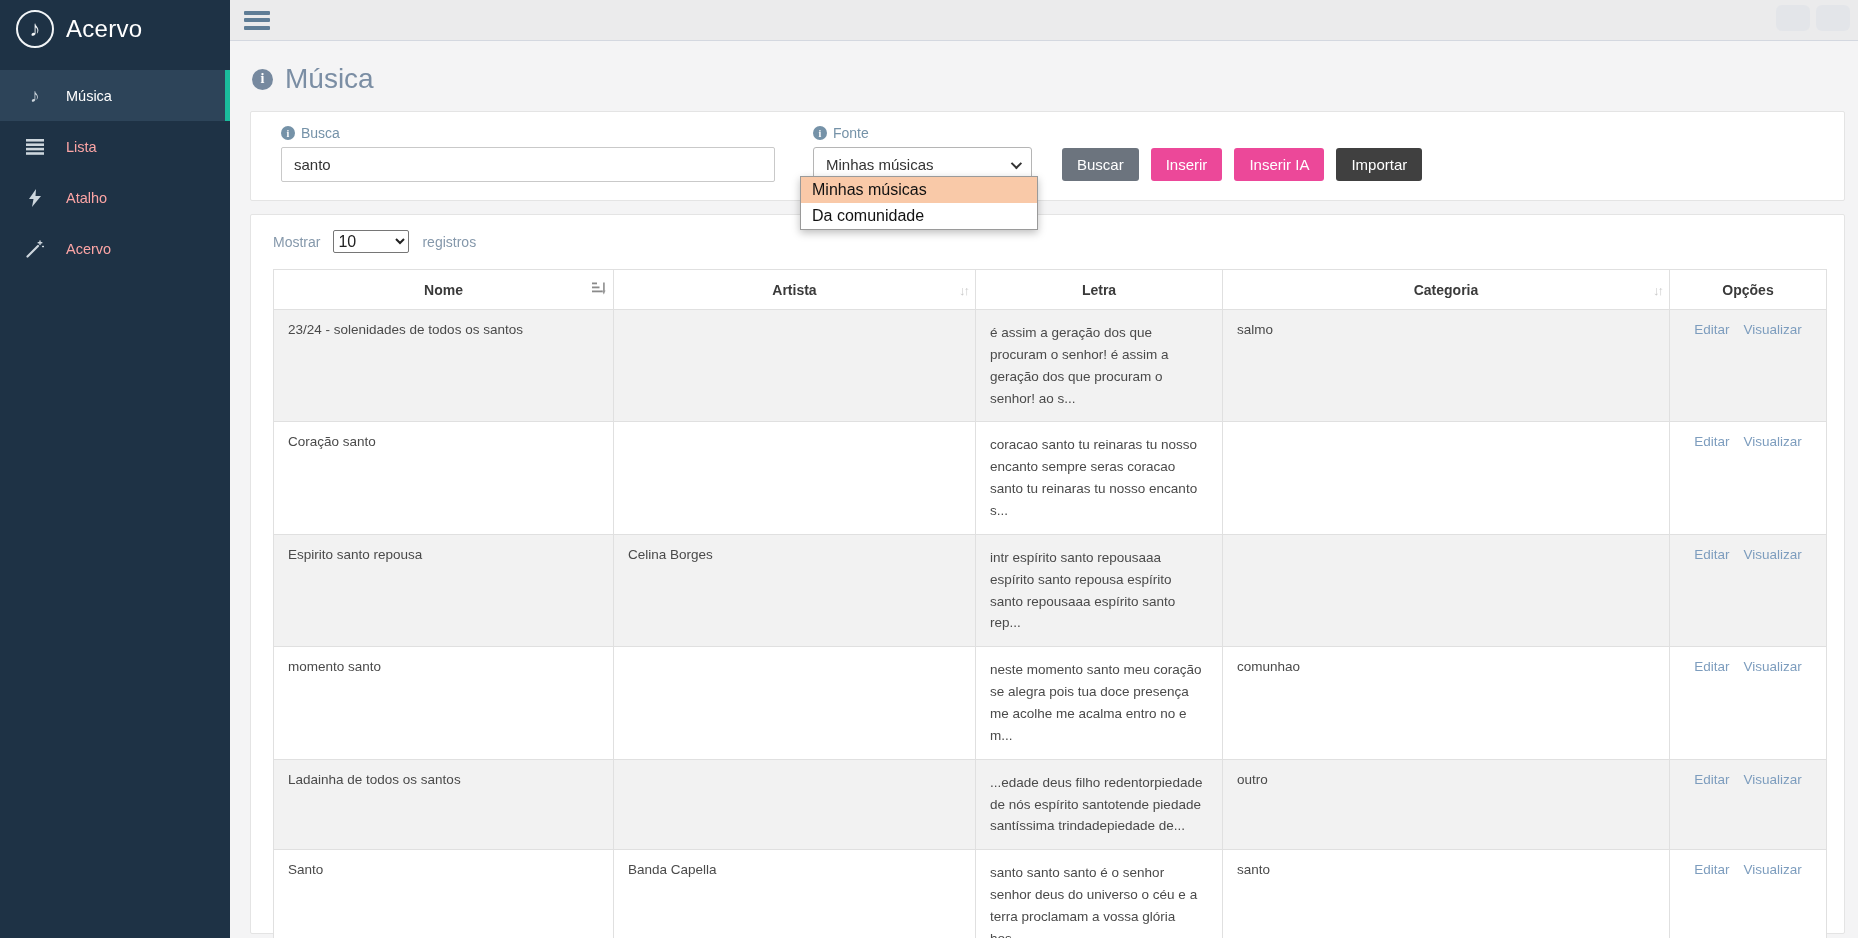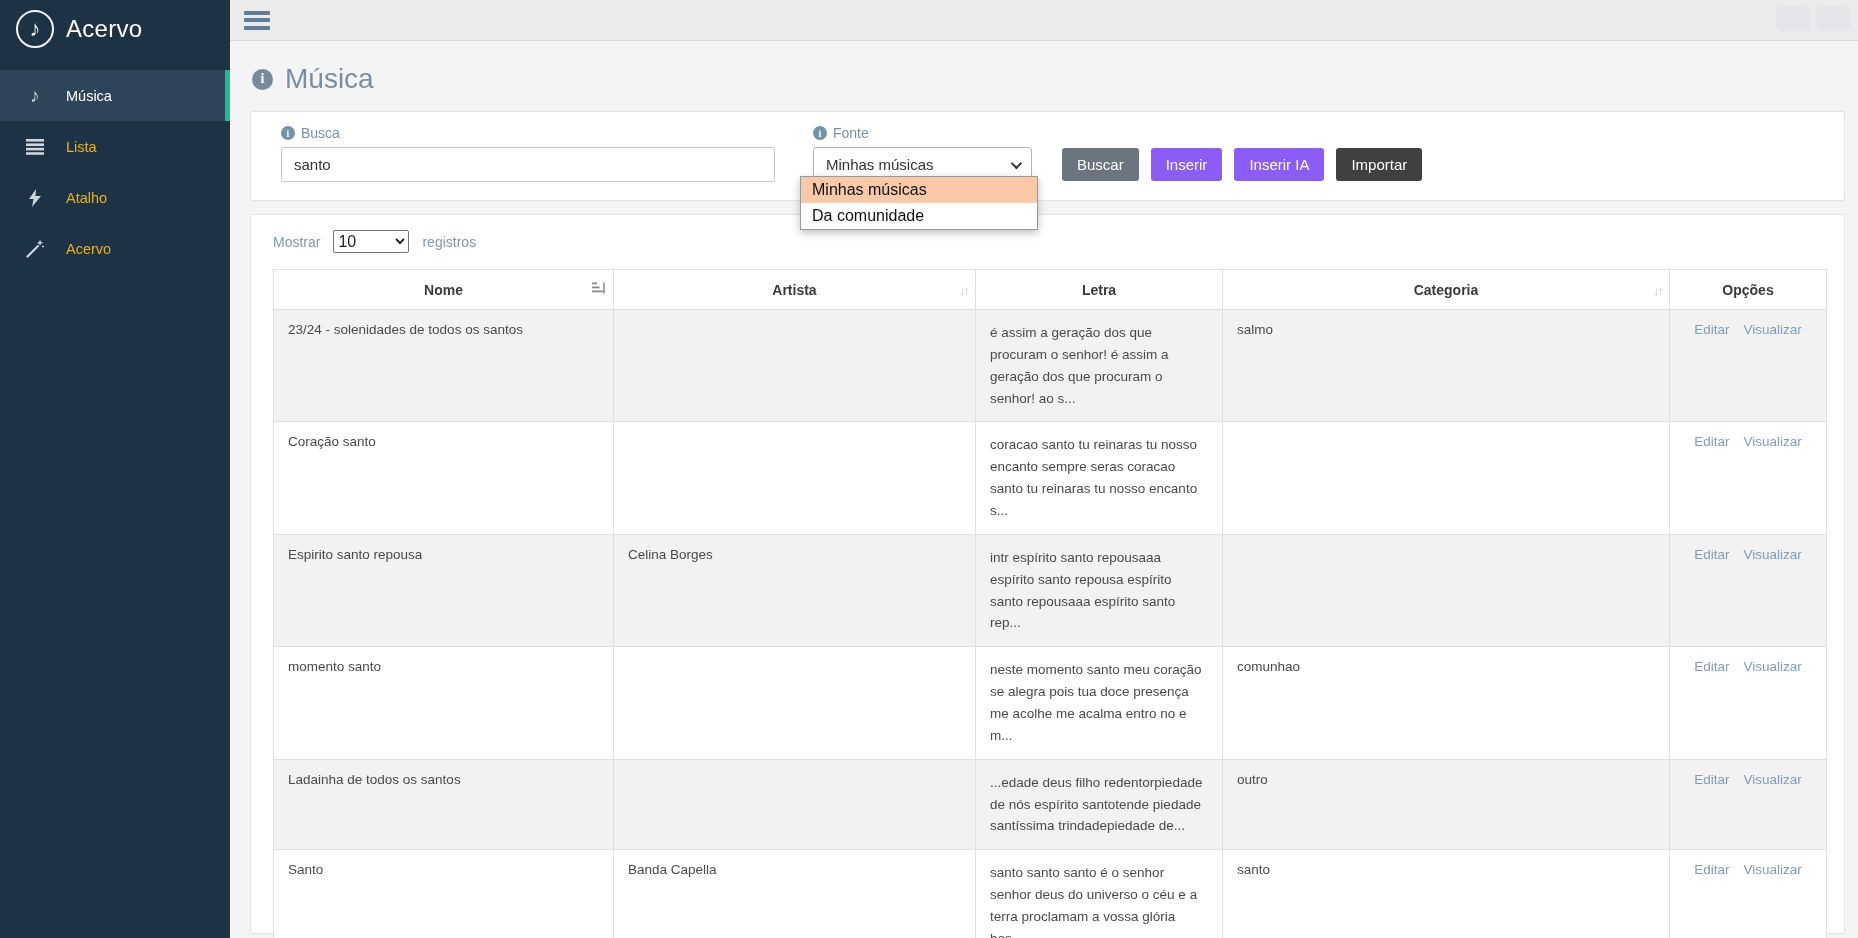--- a/index.html
+++ b/index.html
@@ -9,21 +9,21 @@
   .app { position:relative; width:1858px; height:938px; display:flex; }
 
   
   .sidebar { width:230px; height:938px; background:#1e3245; flex:0 0 230px; color:#cdd6dd; }
   .logo { height:58px; display:flex; align-items:center; padding-left:16px; gap:12px; }
   .logo-circle { width:38px; height:38px; border:2px solid #f2f5f7; border-radius:50%;
     display:flex; align-items:center; justify-content:center; color:#f2f5f7; font-size:22px; line-height:1; }
   .logo-text { color:#fff; font-size:24px; letter-spacing:.3px; }
   .nav { margin-top:12px; }
   .nav-item { height:51px; display:flex; align-items:center; padding-left:22px; gap:18px;
-    font-size:14.5px; color:#eab308; cursor:pointer; position:relative; }
+    font-size:14.5px; color:#fca5a5; cursor:pointer; position:relative; }
   .nav-item .nav-icon { width:26px; display:flex; justify-content:center; color:#cdd6dd; font-size:19px; }
   .nav-item.active { background:#2d4459; color:#fff; }
   .nav-item.active::after { content:""; position:absolute; right:0; top:0; bottom:0; width:5px; background:#1abc9c; }
   .nav-icon svg { display:block; }
 
   
   .main { flex:1; display:flex; flex-direction:column; min-width:0; }
   .topbar { height:41px; background:#ebebec; border-bottom:1px solid #d4d8e0; display:flex; align-items:center;
     padding:0 14px; position:relative; }
   .hamburger { width:26px; cursor:pointer; }
@@ -50,21 +50,21 @@
   .field-fonte { margin-left:38px; }
   .select-box { width:219px; height:35px; border:1px solid #b5b5b5; border-radius:3px; background:#fff;
     display:flex; align-items:center; justify-content:space-between; padding:0 12px; font-size:15px; color:#333;
     cursor:pointer; }
   .chevron { width:8px; height:8px; border-right:2px solid #333; border-bottom:2px solid #333;
     transform:rotate(45deg) translateY(-2px); }
   .btn-row { display:flex; gap:12px; margin-left:30px; margin-top:23px; }
   .btn { border:none; border-radius:3px; color:#fff; font-size:15px; padding:8px 15px; cursor:pointer;
     font-family:"Liberation Sans", sans-serif; }
   .btn-gray  { background:#6c747e; }
-  .btn-green { background:#8b5cf6; }
+  .btn-green { background:#ec4899; }
   .btn-teal  { background:#404040; }
 
   
   .select-popup { position:absolute; left:800px; top:176px; width:238px; background:#fff;
     border:1px solid #9a9a9a; box-shadow:0 3px 8px rgba(0,0,0,.25); z-index:50; }
   .select-option { font-size:16px; color:#111; padding:3px 11px; height:26px; display:flex; align-items:center;
     cursor:pointer; }
   .select-option.highlighted { background:#f9c9a8; }
 
   

